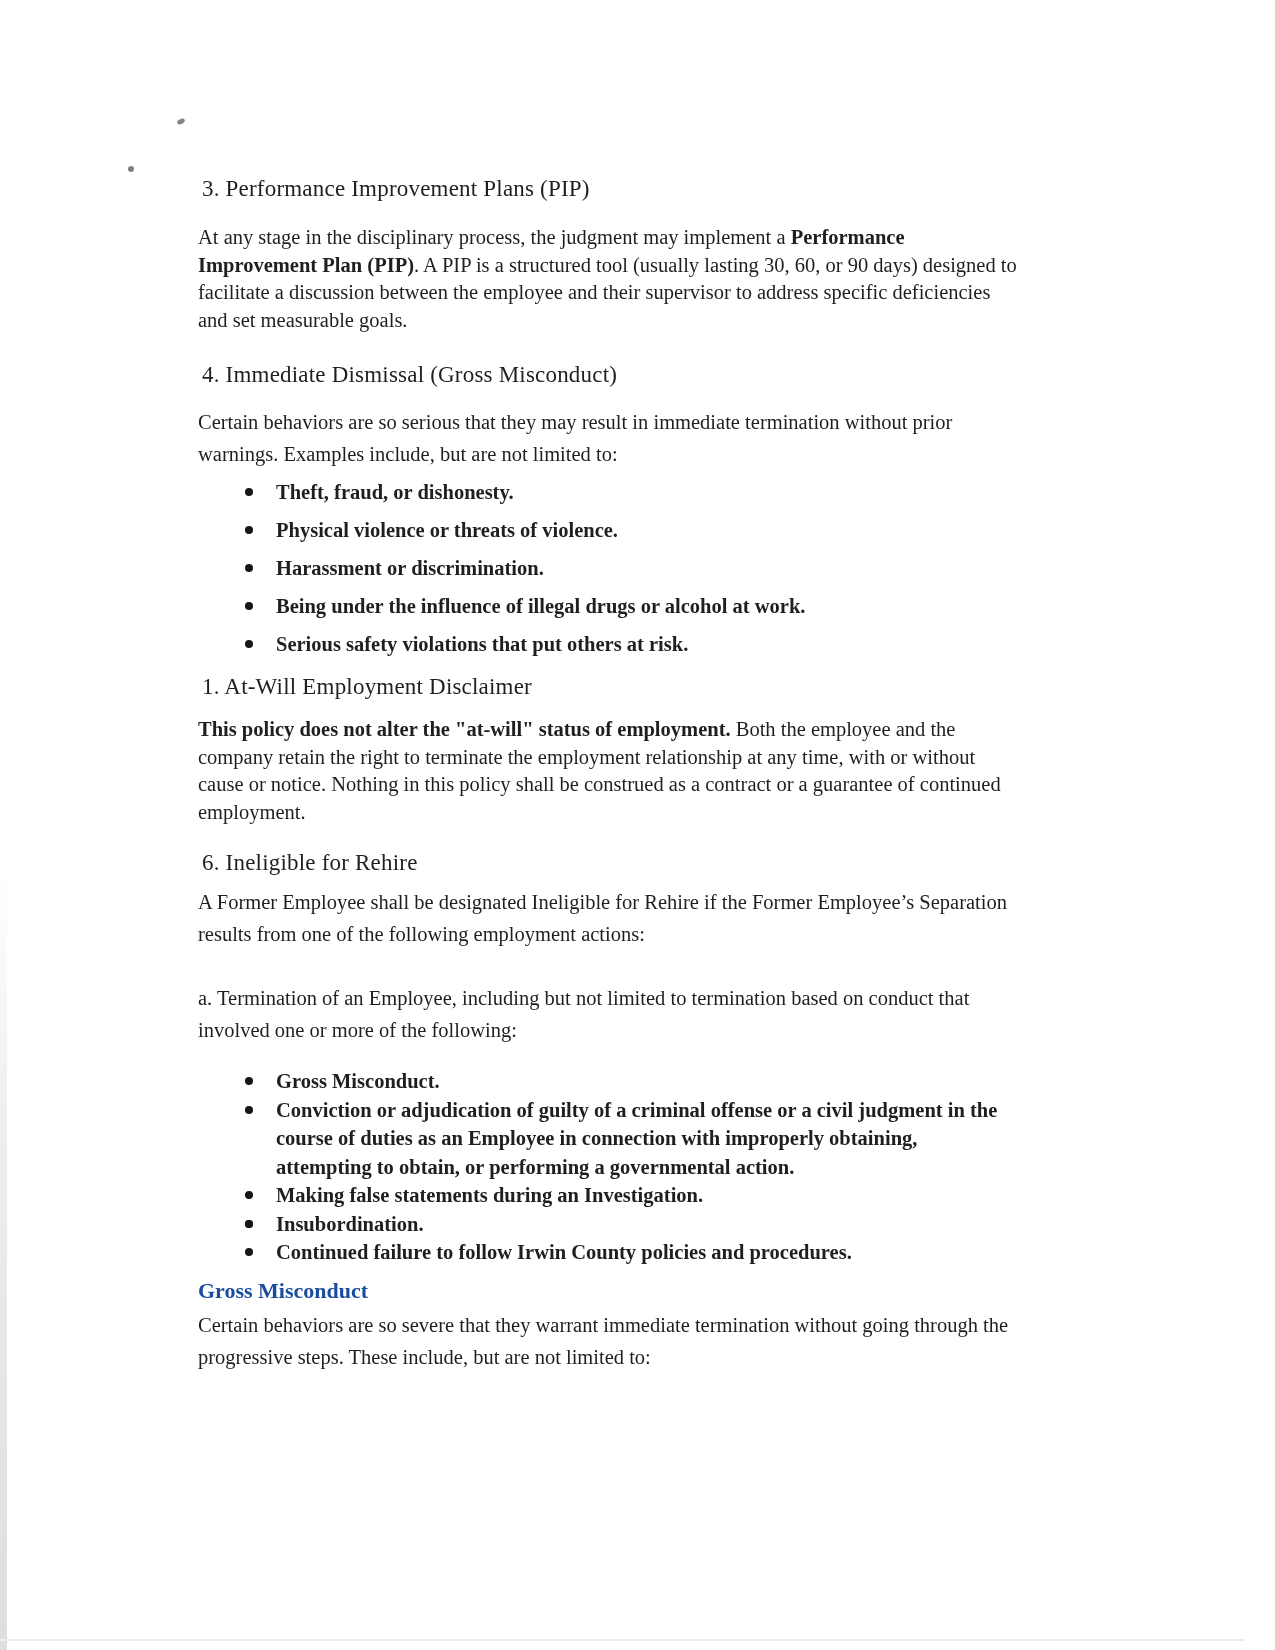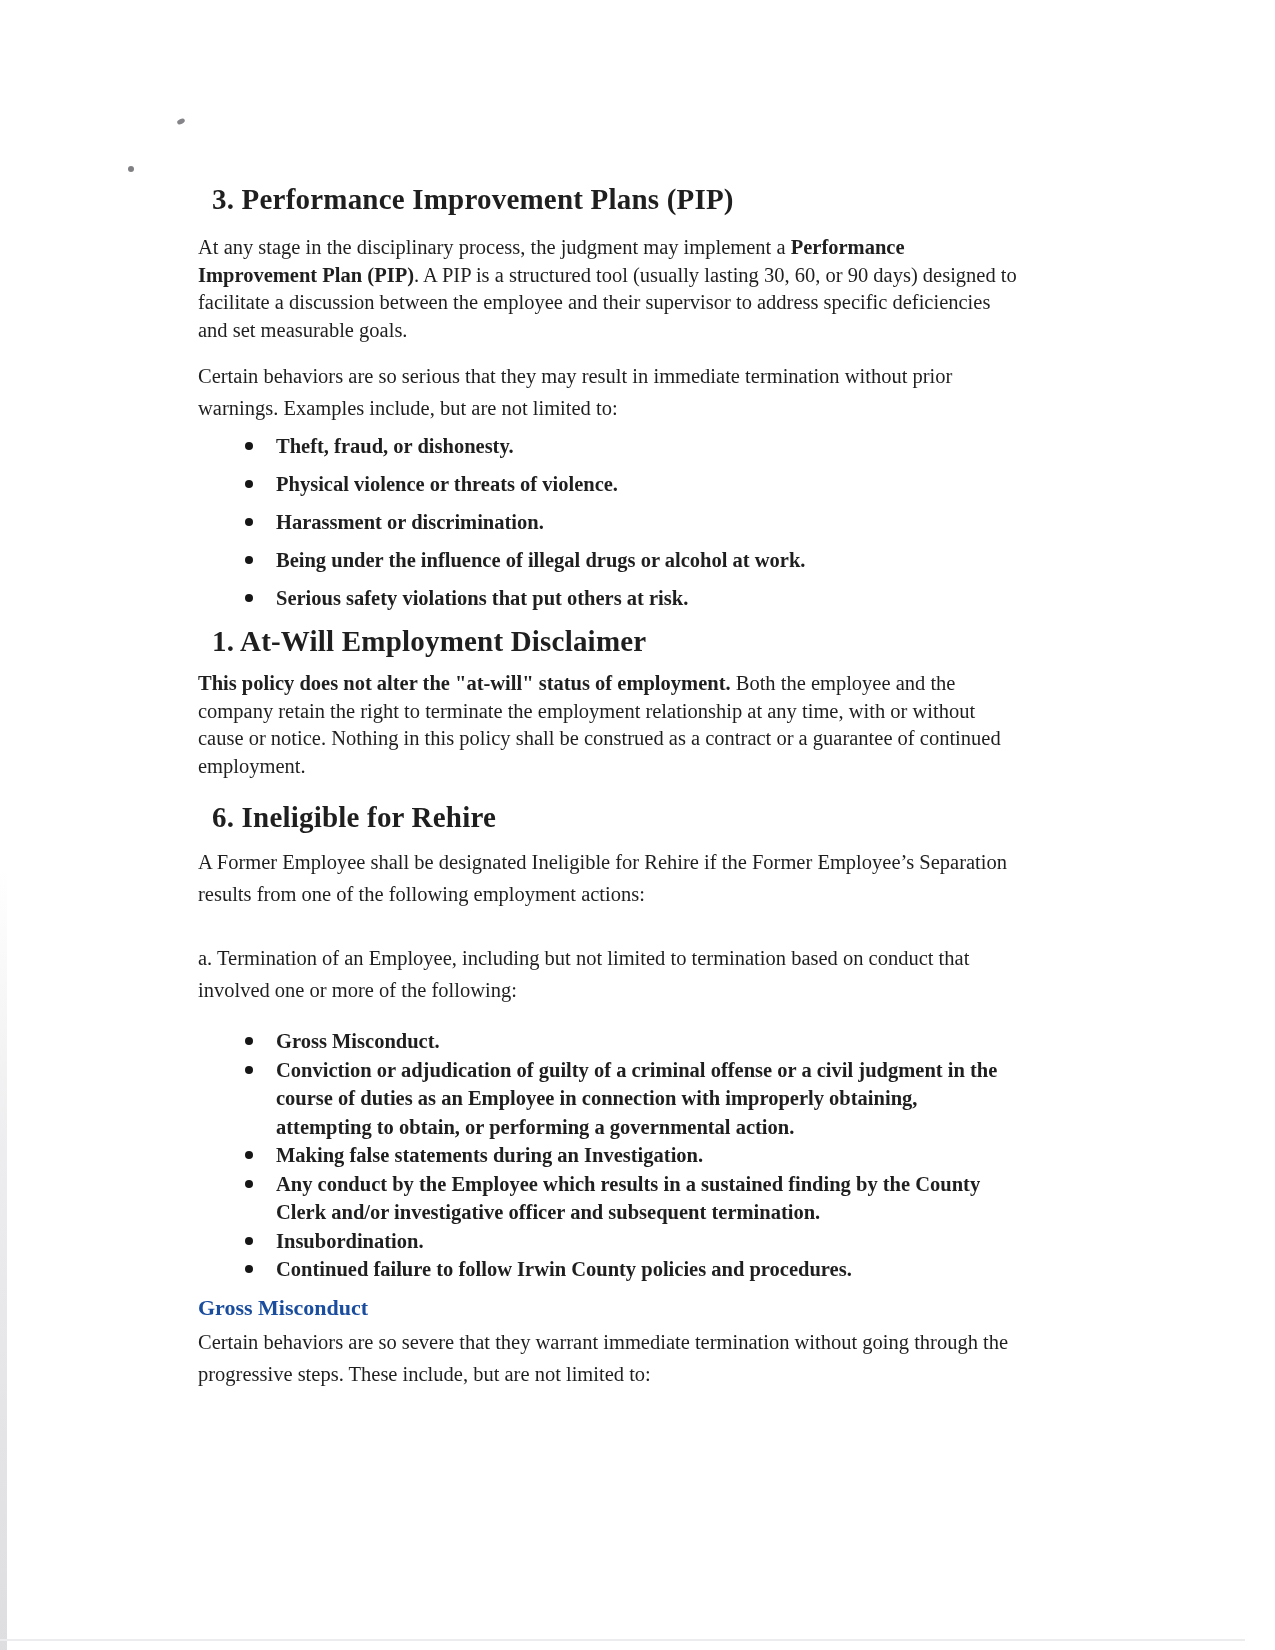--- a/index.html
+++ b/index.html
@@ -18,24 +18,24 @@
     height: 1650px;
     background: #ffffff;
   }
   .content {
     position: absolute;
     left: 198px;
     top: 170px;
     width: 820px;
   }
   h2 {
-    font-size: 29px;
+    font-size: 23px;
     line-height: 30px;
-    font-weight: bold;
-    margin: 14px;
+    font-weight: normal;
+    margin: 4px;
     letter-spacing: 0.2px;
   }
   h3.sub {
     font-size: 22px;
     line-height: 28px;
     font-weight: bold;
     margin: 10px 0 0 0;
   }
   p {
     font-size: 20.5px;
@@ -125,20 +125,21 @@
   <div class="bottom-line"></div>
 
   <div class="content">
 
     <section>
       <h2>3. Performance Improvement Plans (PIP)</h2>
       <p class="mt20"><span>At any stage in the disciplinary process, the judgment may implement a </span><b>Performance Improvement Plan (PIP)</b><span>. A PIP is a structured tool (usually lasting 30, 60, or 90 days) designed to facilitate a discussion between the employee and their supervisor to address specific deficiencies and set measurable goals.</span></p>
     </section>
 
     <section>
+      <h2 class="mt26">4. Immediate Dismissal (Gross Misconduct)</h2>
       <p class="mt16 lh32">Certain behaviors are so serious that they may result in immediate termination without prior warnings. Examples include, but are not limited to:</p>
       <ul class="bullets spaced">
         <li><span class="dot"></span><span>Theft, fraud, or dishonesty.</span></li>
         <li><span class="dot"></span><span>Physical violence or threats of violence.</span></li>
         <li><span class="dot"></span><span>Harassment or discrimination.</span></li>
         <li><span class="dot"></span><span>Being under the influence of illegal drugs or alcohol at work.</span></li>
         <li><span class="dot"></span><span>Serious safety violations that put others at risk.</span></li>
       </ul>
     </section>
 
@@ -148,21 +149,21 @@
     </section>
 
     <section>
       <h2 class="mt22">6. Ineligible for Rehire</h2>
       <p class="mt8 lh32">A Former Employee shall be designated Ineligible for Rehire if the Former Employee’s Separation results from one of the following employment actions:</p>
       <p class="mt32 lh32">a. Termination of an Employee, including but not limited to termination based on conduct that involved one or more of the following:</p>
       <ul class="bullets tight">
         <li><span class="dot"></span><span>Gross Misconduct.</span></li>
         <li><span class="dot"></span><span>Conviction or adjudication of guilty of a criminal offense or a civil judgment in the course of duties as an Employee in connection with improperly obtaining, attempting to obtain, or performing a governmental action.</span></li>
         <li><span class="dot"></span><span>Making false statements during an Investigation.</span></li>
-        <li><span class="dot"></span><span>Any conduct by the Employee which results in a sustained finding by the County Clerk and/or investigative officer and subsequent termination.</span></li>
+        <li><span class="dot"></span></li>
         <li><span class="dot"></span><span>Insubordination.</span></li>
         <li><span class="dot"></span><span>Continued failure to follow Irwin County policies and procedures.</span></li>
       </ul>
     </section>
 
     <section>
       <h3 class="sub" id="gross-heading" style="color: rgb(26, 77, 158);">Gross Misconduct</h3>
       <p class="mt4 lh32">Certain behaviors are so severe that they warrant immediate termination without going through the progressive steps. These include, but are not limited to:</p>
     </section>
 

